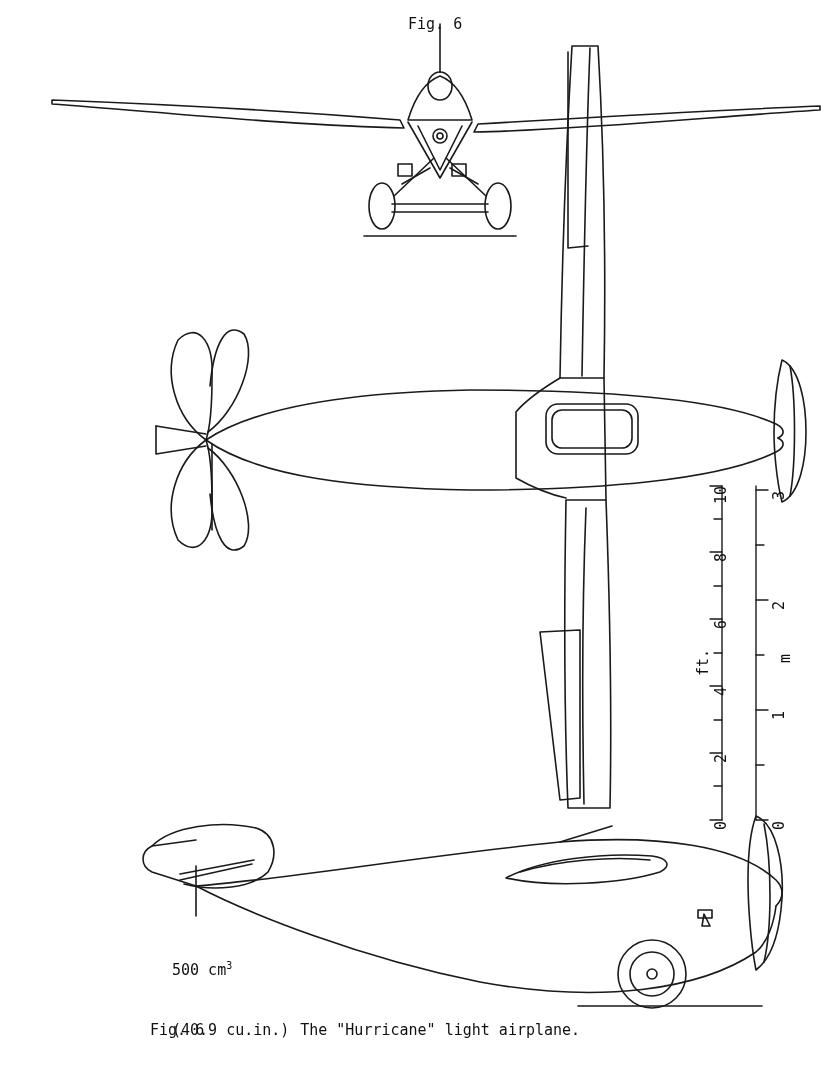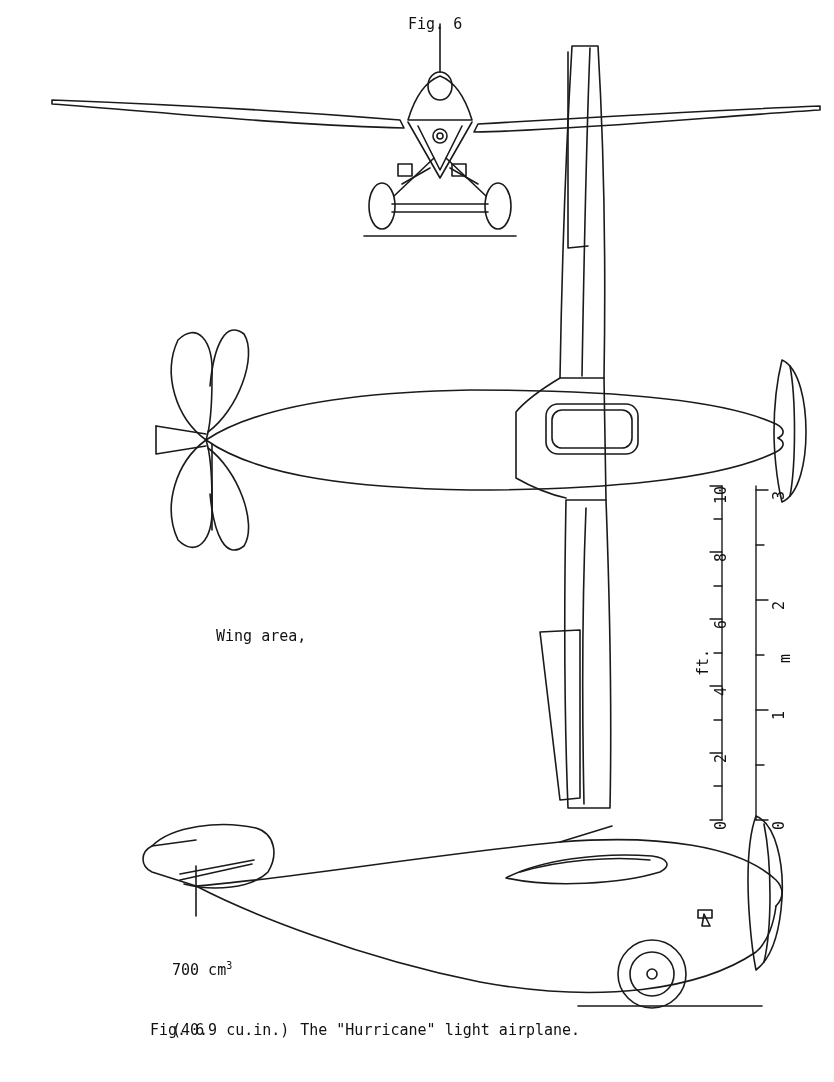--- a/index.html
+++ b/index.html
@@ -202,25 +202,24 @@
 
         <path d="M578 998 L 762 998"></path>
       </g>
     </g>
   </svg>
 
   <div class="txt fig-top">Fig. 6</div>
 
 
   <div class="txt block-wing">
-    <div>Wing area,</div>
   </div>
 
   <div class="txt block-engine">
-    <div><span>700 cm</span><span class="sup">3</span></div>
+    <div><span>500 cm</span><span class="sup">3</span></div>
     <div>(40.9 cu.in.)</div>
     <div>Douglas</div>
     
   </div>
 
   <div class="scale-label" style="left:712px; top:822px;"><span class="rot" style="display:inline-block;">0</span></div>
   <div class="scale-label" style="left:712px; top:755px;"><span class="rot" style="display:inline-block;">2</span></div>
   <div class="scale-label" style="left:712px; top:688px;"><span class="rot" style="display:inline-block;">4</span></div>
   <div class="scale-label" style="left:712px; top:621px;"><span class="rot" style="display:inline-block;">6</span></div>
   <div class="scale-label" style="left:712px; top:554px;"><span class="rot" style="display:inline-block;">8</span></div>

